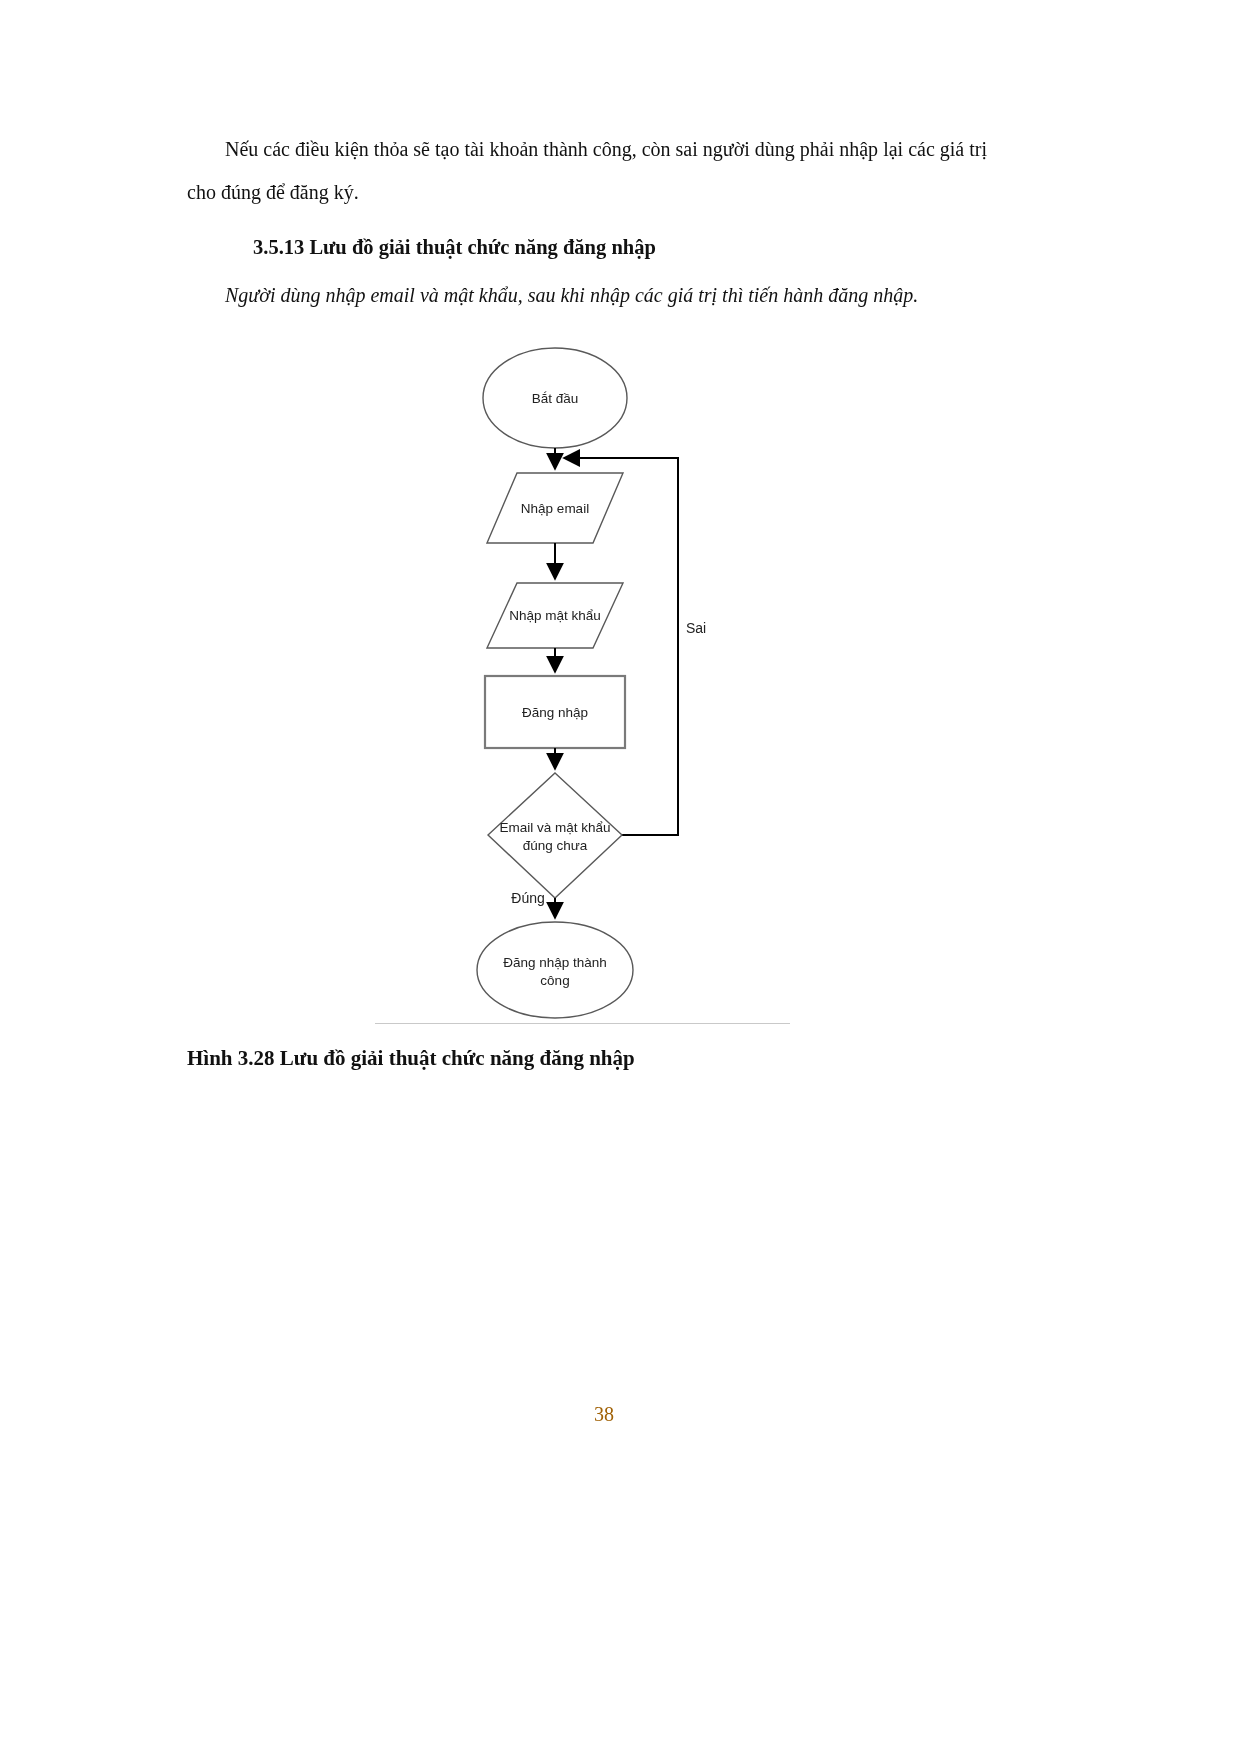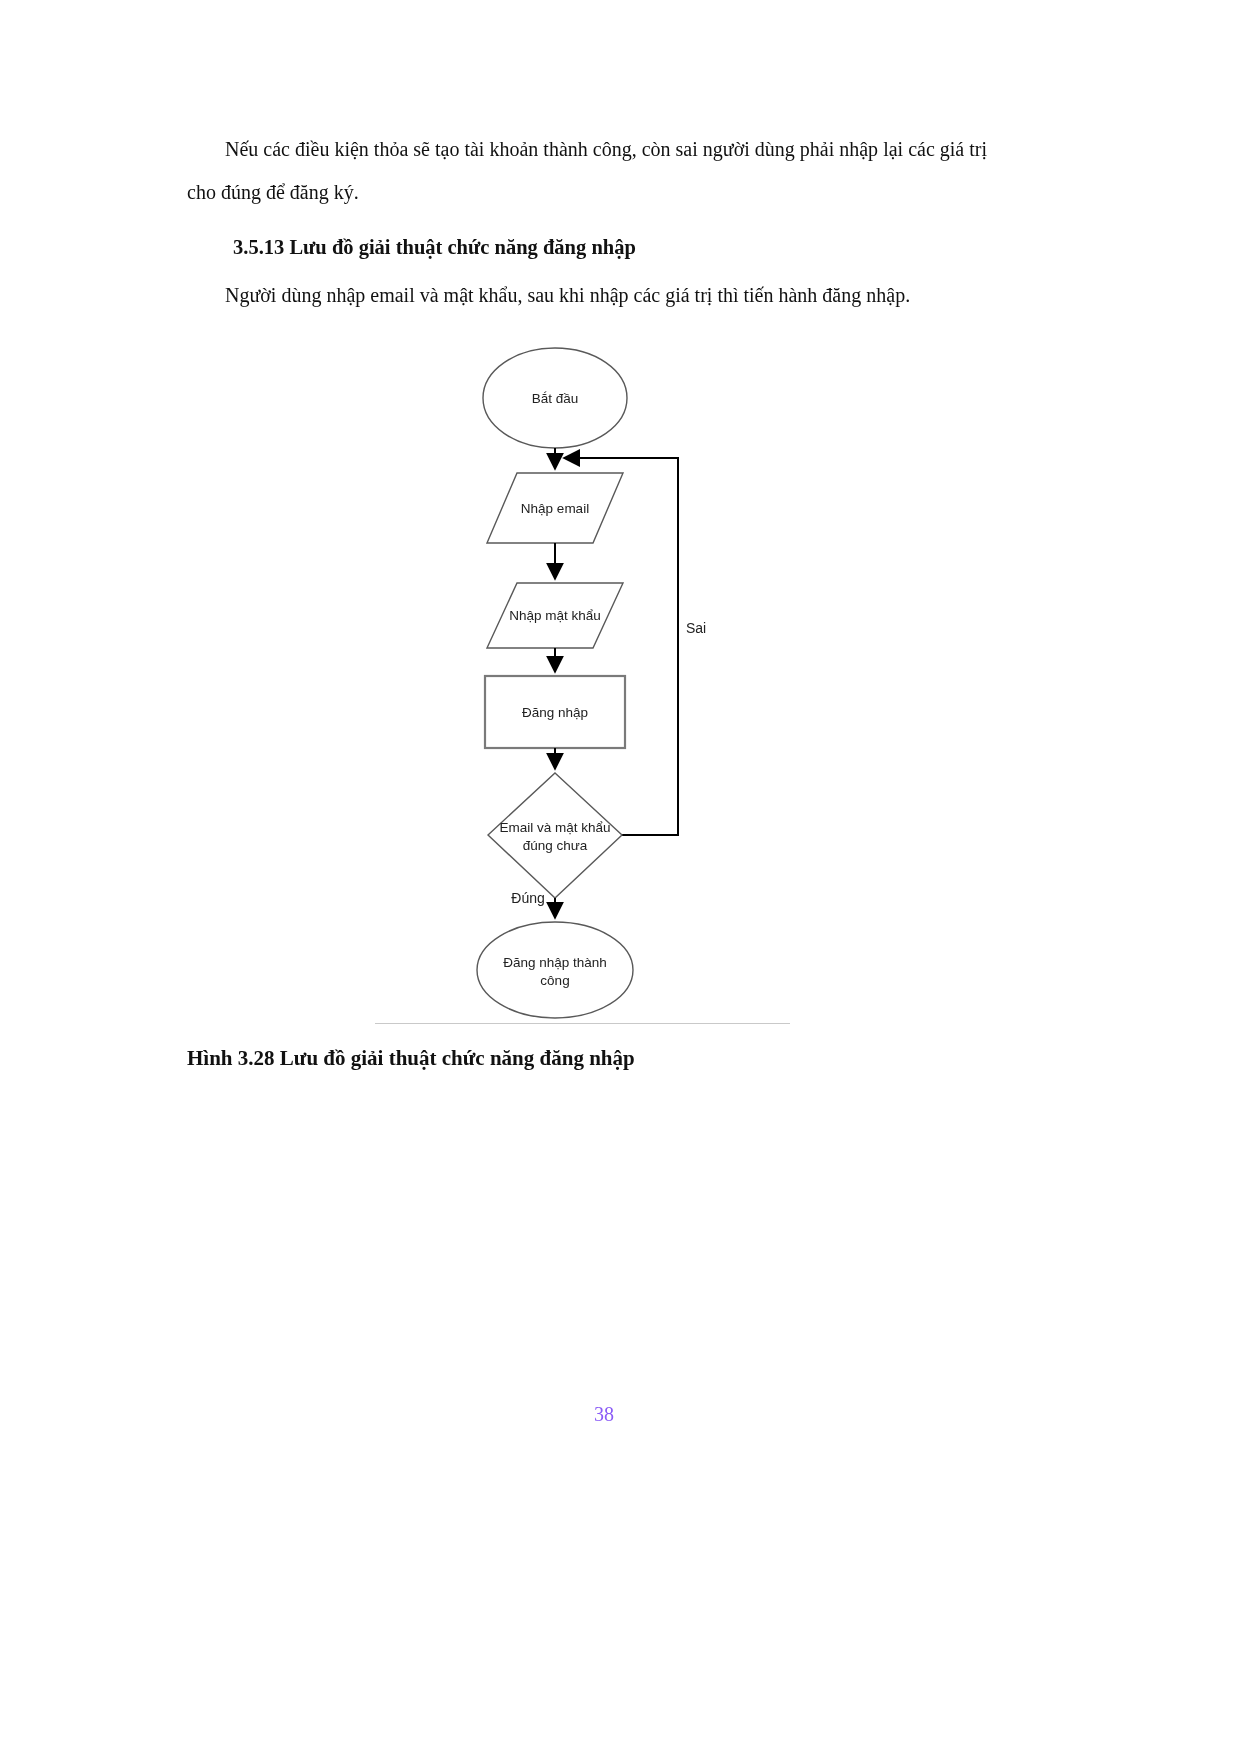--- a/index.html
+++ b/index.html
@@ -24,25 +24,25 @@
     font-size: 20px;
     line-height: 43px;
     text-align: justify;
     text-indent: 38px;
     color: #111111;
   }
   h3.section-heading {
     font-size: 20.5px;
     font-weight: bold;
     margin-top: 16px;
-    margin-left: 46px;
+    margin-left: 66px;
     line-height: 34px;
     color: #111111;
   }
-  p.after-heading { margin-top: 10px; }
+  p.after-heading { margin-top: 10px; font-style: italic; }
   svg.flowchart {
     display: block;
     margin-left: 253px;
     margin-top: 26px;
   }
   .shape-label {
     font-family: "Liberation Sans", sans-serif;
     font-size: 13.5px;
     fill: #222222;
   }
@@ -66,21 +66,21 @@
     color: #111111;
   }
   p.last { margin-top: 16px; }
   .page-number {
     position: absolute;
     top: 1403px;
     left: 0;
     width: 1208px;
     text-align: center;
     font-size: 20px;
-    color: #8b5cf6;
+    color: #a16207;
   }
 </style>
 </head>
 <body>
 
 <div class="page">
   <div class="content">
 
     <p class="body">Nếu các điều kiện thỏa sẽ tạo tài khoản thành công, còn sai người dùng phải nhập lại các giá trị cho đúng để đăng ký.</p>
 

